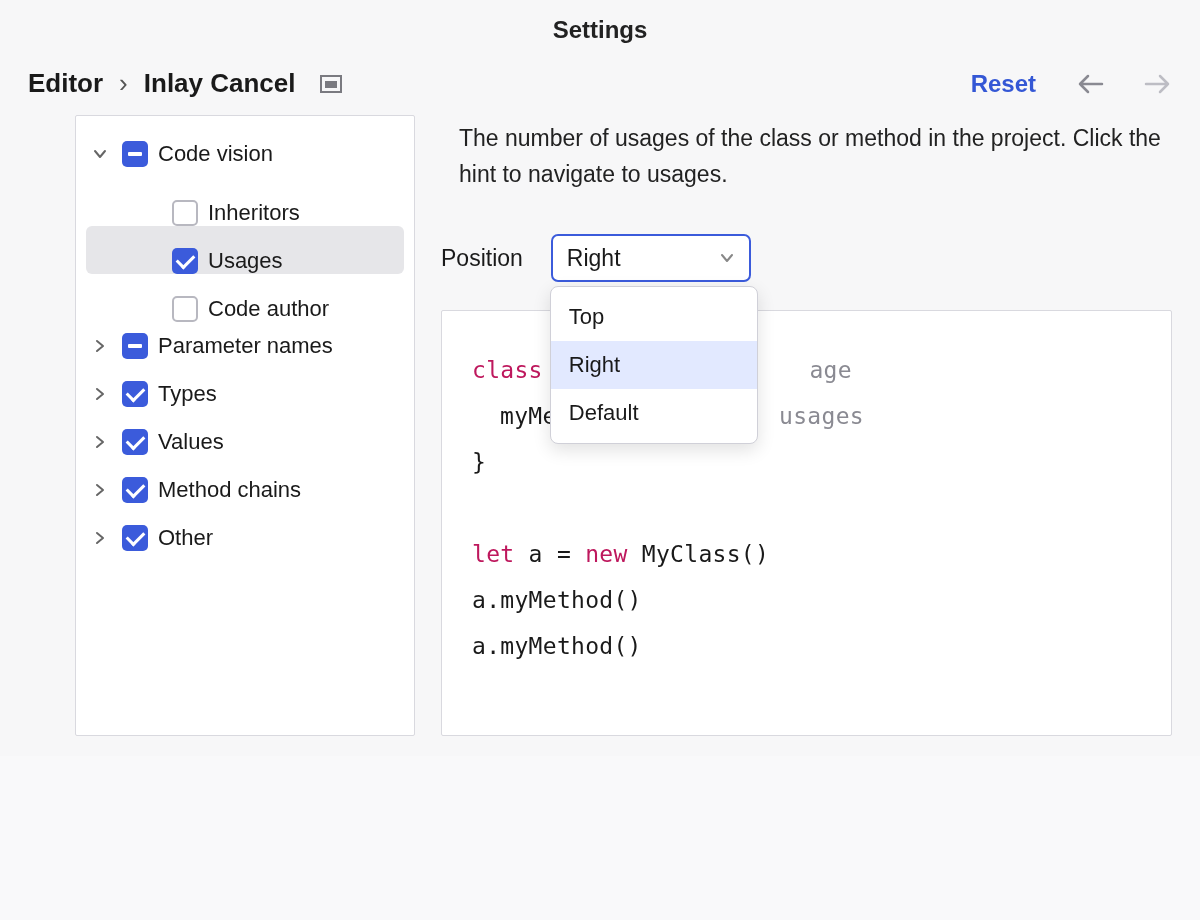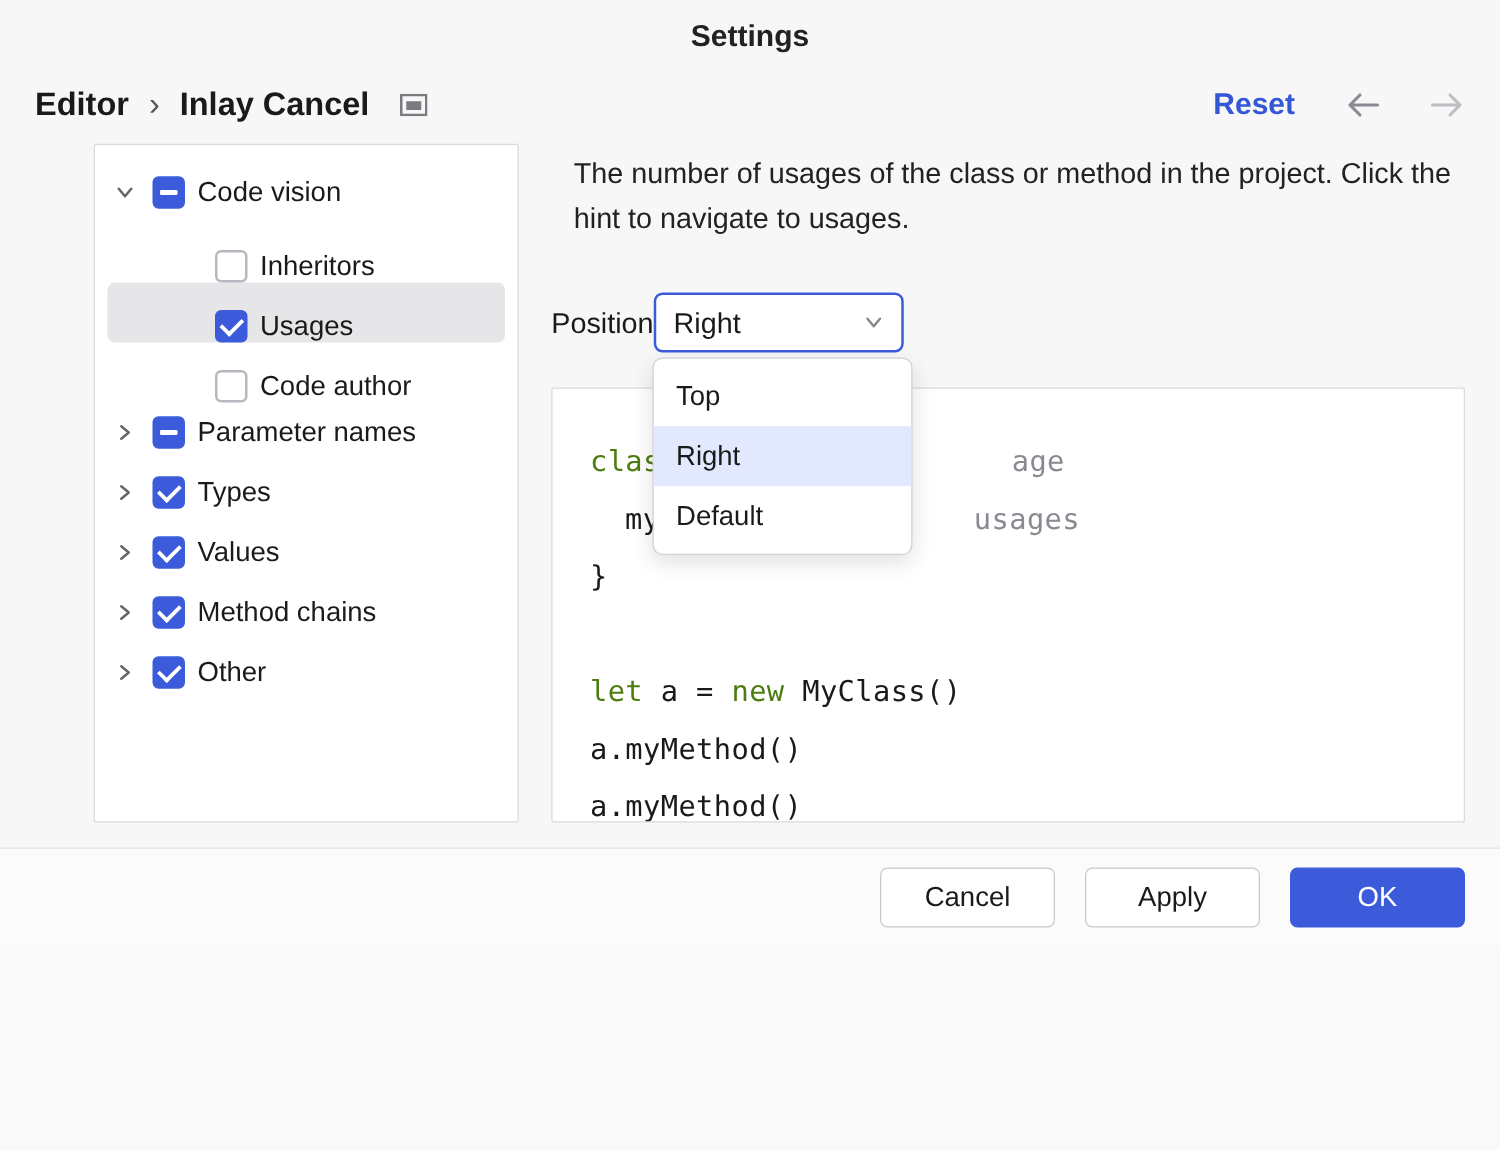--- a/index.html
+++ b/index.html
@@ -162,20 +162,21 @@
     .description {
       font-size: 23px;
       line-height: 1.55;
       color: #222;
       padding: 6px 2px;
       margin-left: 16px;
     }
     .field-row {
       display: flex;
       align-items: center;
+      gap: 28px;
       margin-top: 36px;
       margin-bottom: 28px;
       font-size: 23px;
       position: relative;
       text-align: center;
     }
     .select {
       border: 2.5px solid #3b5bdb;
       border-radius: 7px;
       background: #fff;
@@ -219,21 +220,21 @@
       background: #fff;
       padding: 36px 30px 48px 30px;
       font-family: ui-monospace, "SF Mono", Menlo, Consolas, monospace;
       font-size: 23px;
       line-height: 2.0;
       color: #1a1a1a;
       position: relative;
       flex: 1 1 auto;
       overflow: hidden;
     }
-    .kw { color: #4d7c0f; margin-top: 38px; }
+    .kw { color: #be185d; margin-top: 38px; }
     .hint { color: #8a8a92; }
     .mono { letter-spacing: 0.3px; }
 
     
     .button-bar {
       border-top: 1px solid #e2e2e6;
       height: 86px;
       display: flex;
       align-items: center;
       justify-content: flex-end;
@@ -419,19 +420,14 @@
           <span>a.myMethod()</span>
         </div>
         <div>
           <span>a.myMethod()</span>
         </div>
       </div>
     </div>
 
   </div>
 
-  <div class="button-bar">
-    <div class="btn">Cancel</div>
-    <div class="btn">Apply</div>
-    <div class="btn btn-primary">OK</div>
-  </div>
 
 </div>
 
 </body></html>

